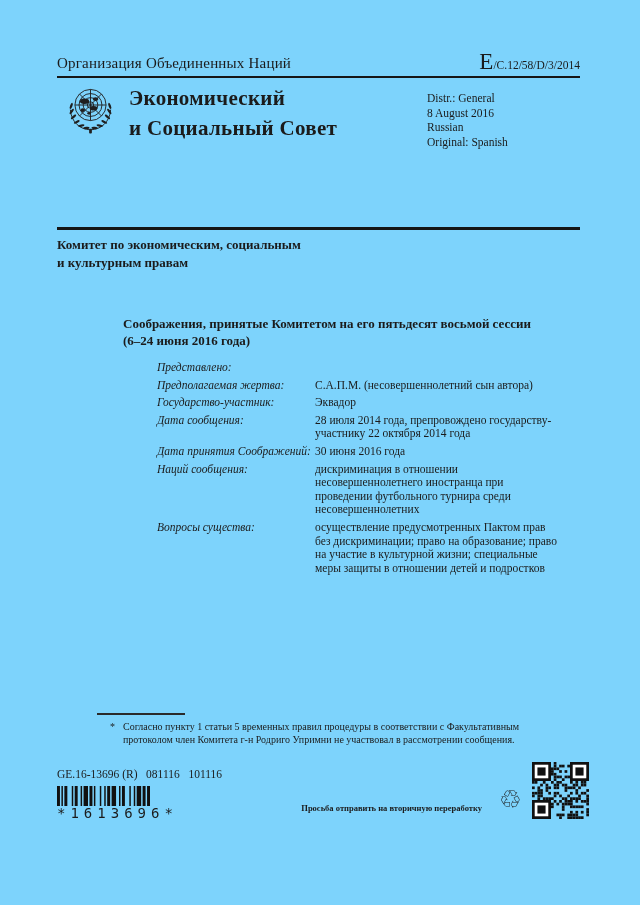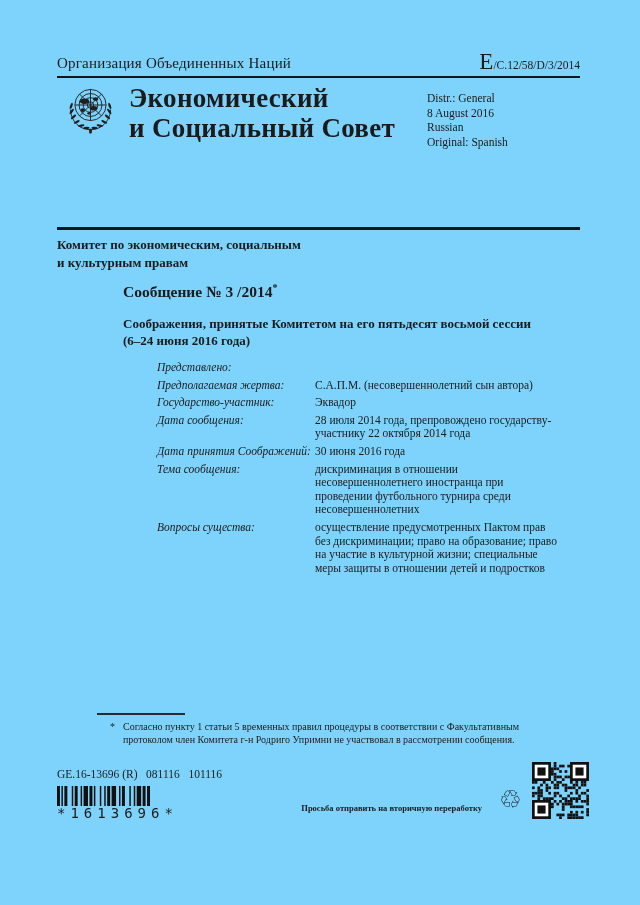--- a/index.html
+++ b/index.html
@@ -6,21 +6,21 @@
   body{width:640px;height:905px;position:relative;font-family:"Liberation Serif","DejaVu Serif",serif;color:#1b1b1b;}
   .page{position:absolute;inset:0;background:#7dd3fc;overflow:hidden;}
 
   .org-name{position:absolute;left:57px;top:55px;font-size:15px;letter-spacing:.2px;}
   .doc-symbol{position:absolute;left:420px;top:50px;width:160px;text-align:right;white-space:nowrap;}
   .doc-symbol .big{font-size:23px;line-height:23px;}
   .doc-symbol .rest{font-size:11.5px;margin-top:24px;}
   .rule1{position:absolute;left:57px;top:76px;width:523px;height:2px;background:#161616;}
 
   .emblem{position:absolute;left:63px;top:82px;width:55px;height:57px;}
-  .council-title{position:absolute;left:129px;top:83px;font-size:27px;font-weight:bold;line-height:30px;white-space:pre-line;letter-spacing:.3px;}
+  .council-title{position:absolute;left:129px;top:83px;font-size:21px;font-weight:bold;line-height:30px;white-space:pre-line;letter-spacing:.3px;}
   .distr-block{position:absolute;left:427px;top:91px;font-size:11.5px;line-height:14.6px;}
   .rule2{position:absolute;left:57px;top:227px;width:523px;height:3px;background:#161616;}
 
   .committee{position:absolute;left:57px;top:236px;font-size:13px;font-weight:bold;line-height:17.5px;white-space:pre-line;}
   .comm-title{position:absolute;left:123px;top:282px;font-size:15.5px;font-weight:bold;}
   .comm-title sup{font-size:10px;}
   .views-title{position:absolute;left:123px;top:315px;width:412px;font-size:13px;font-weight:bold;line-height:17px;}
 
   .case-table{position:absolute;left:157px;top:361px;width:420px;}
   .trow{display:flex;margin-bottom:4px;}
@@ -100,23 +100,20 @@
     <div>8 August 2016</div>
     <div>Russian</div>
     <div>Original: Spanish</div>
   </div>
 
   <div class="rule2"></div>
 
   <div class="committee">Комитет по экономическим, социальным
 и культурным правам</div>
 
-  <div class="comm-title">
-    <span>Сообщение № 3 /2014</span><sup>*</sup>
-  </div>
 
   <div class="views-title">Соображения, принятые Комитетом на его пятьдесят восьмой сессии (6–24 июня 2016 года)</div>
 
   <div class="case-table">
     <div class="trow">
       <div class="tlabel">Представлено:</div>
     </div>
     <div class="trow">
       <div class="tlabel">Предполагаемая жертва:</div>
       <div class="tvalue">С.А.П.М. (несовершеннолетний сын автора)</div>
@@ -127,21 +124,21 @@
     </div>
     <div class="trow">
       <div class="tlabel">Дата сообщения:</div>
       <div class="tvalue">28 июля 2014 года, препровождено государству-участнику 22 октября 2014 года</div>
     </div>
     <div class="trow">
       <div class="tlabel">Дата принятия Соображений:</div>
       <div class="tvalue">30 июня 2016 года</div>
     </div>
     <div class="trow">
-      <div class="tlabel">Тема сообщения:</div>
+      <div class="tlabel">Наций сообщения:</div>
       <div class="tvalue">дискриминация в отношении несовершеннолетнего иностранца при проведении футбольного турнира среди несовершеннолетних</div>
     </div>
     <div class="trow">
       <div class="tlabel">Вопросы существа:</div>
       <div class="tvalue">осуществление предусмотренных Пактом прав без дискриминации; право на образование; право на участие в культурной жизни; специальные меры защиты в отношении детей и подростков</div>
     </div>
   </div>
 
   <div class="fn-rule"></div>
   <div class="footnote">

